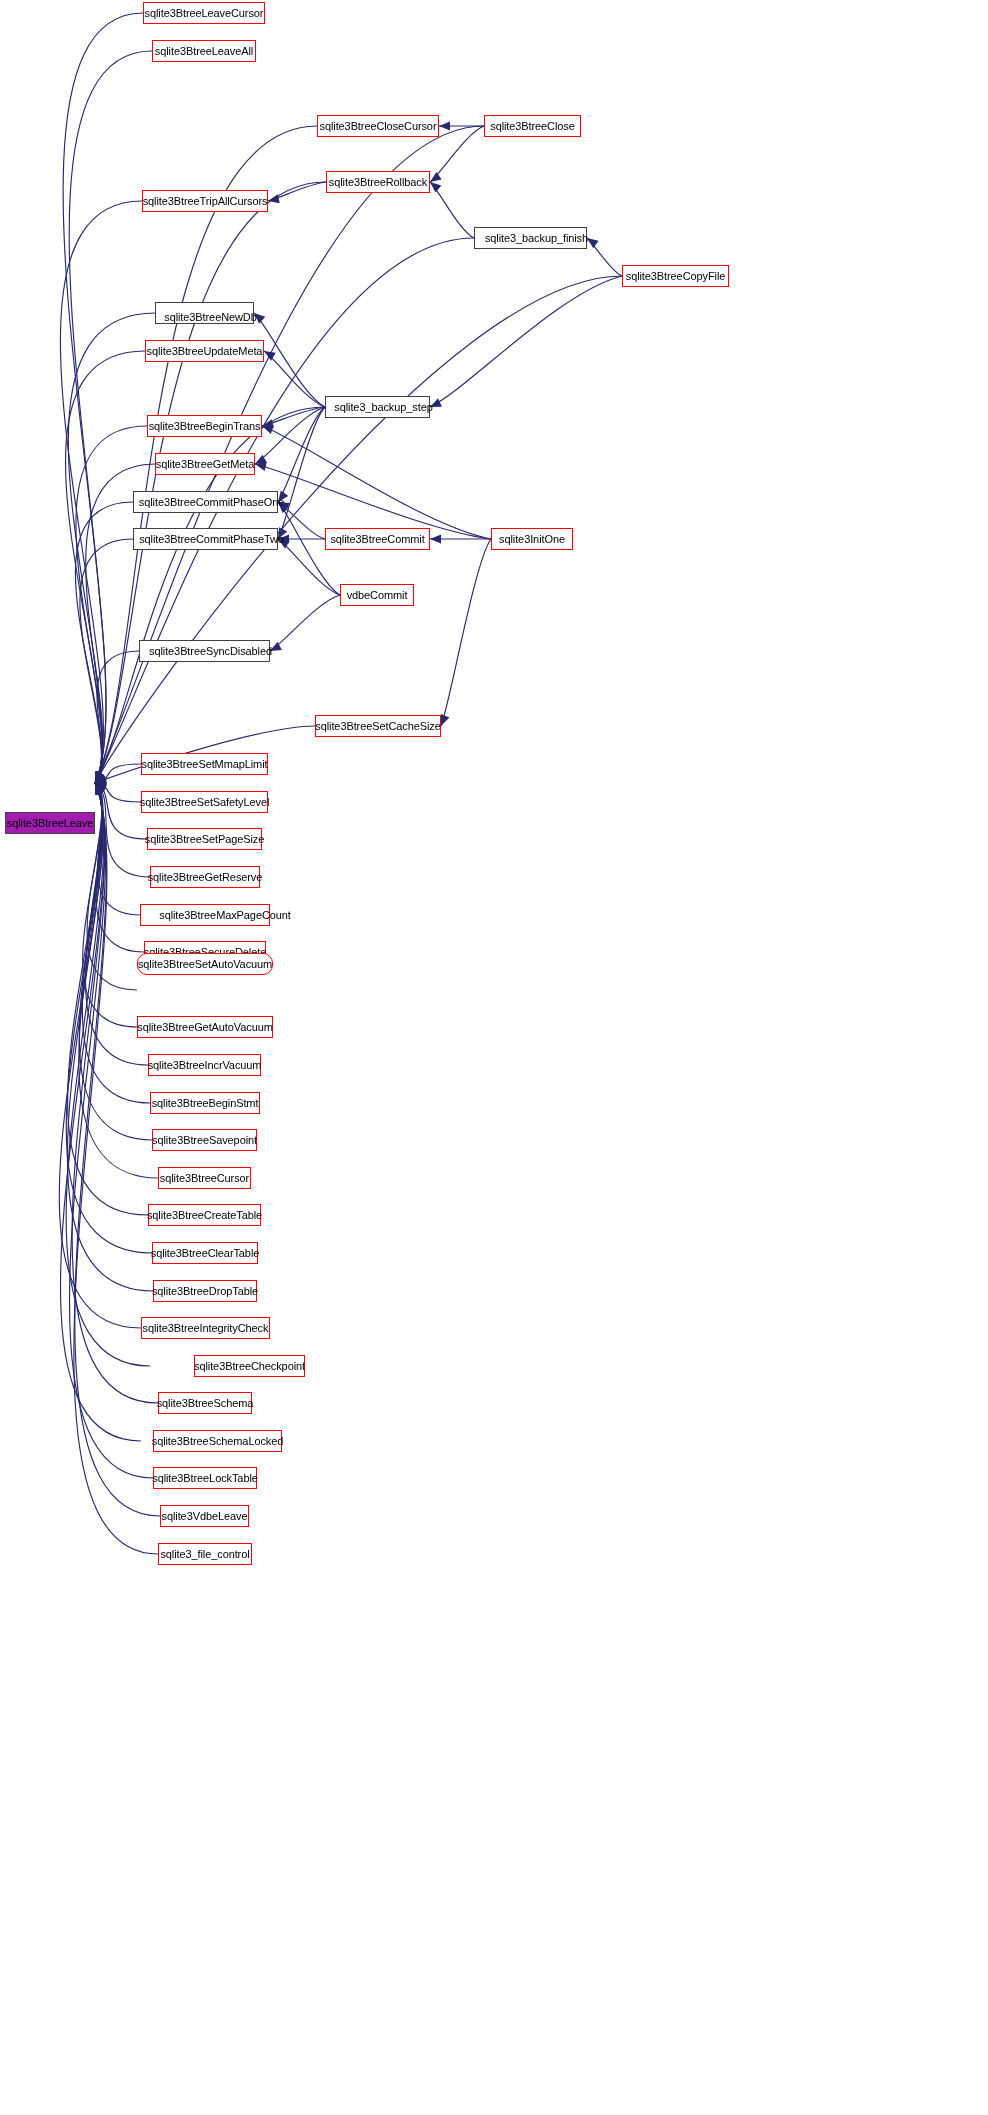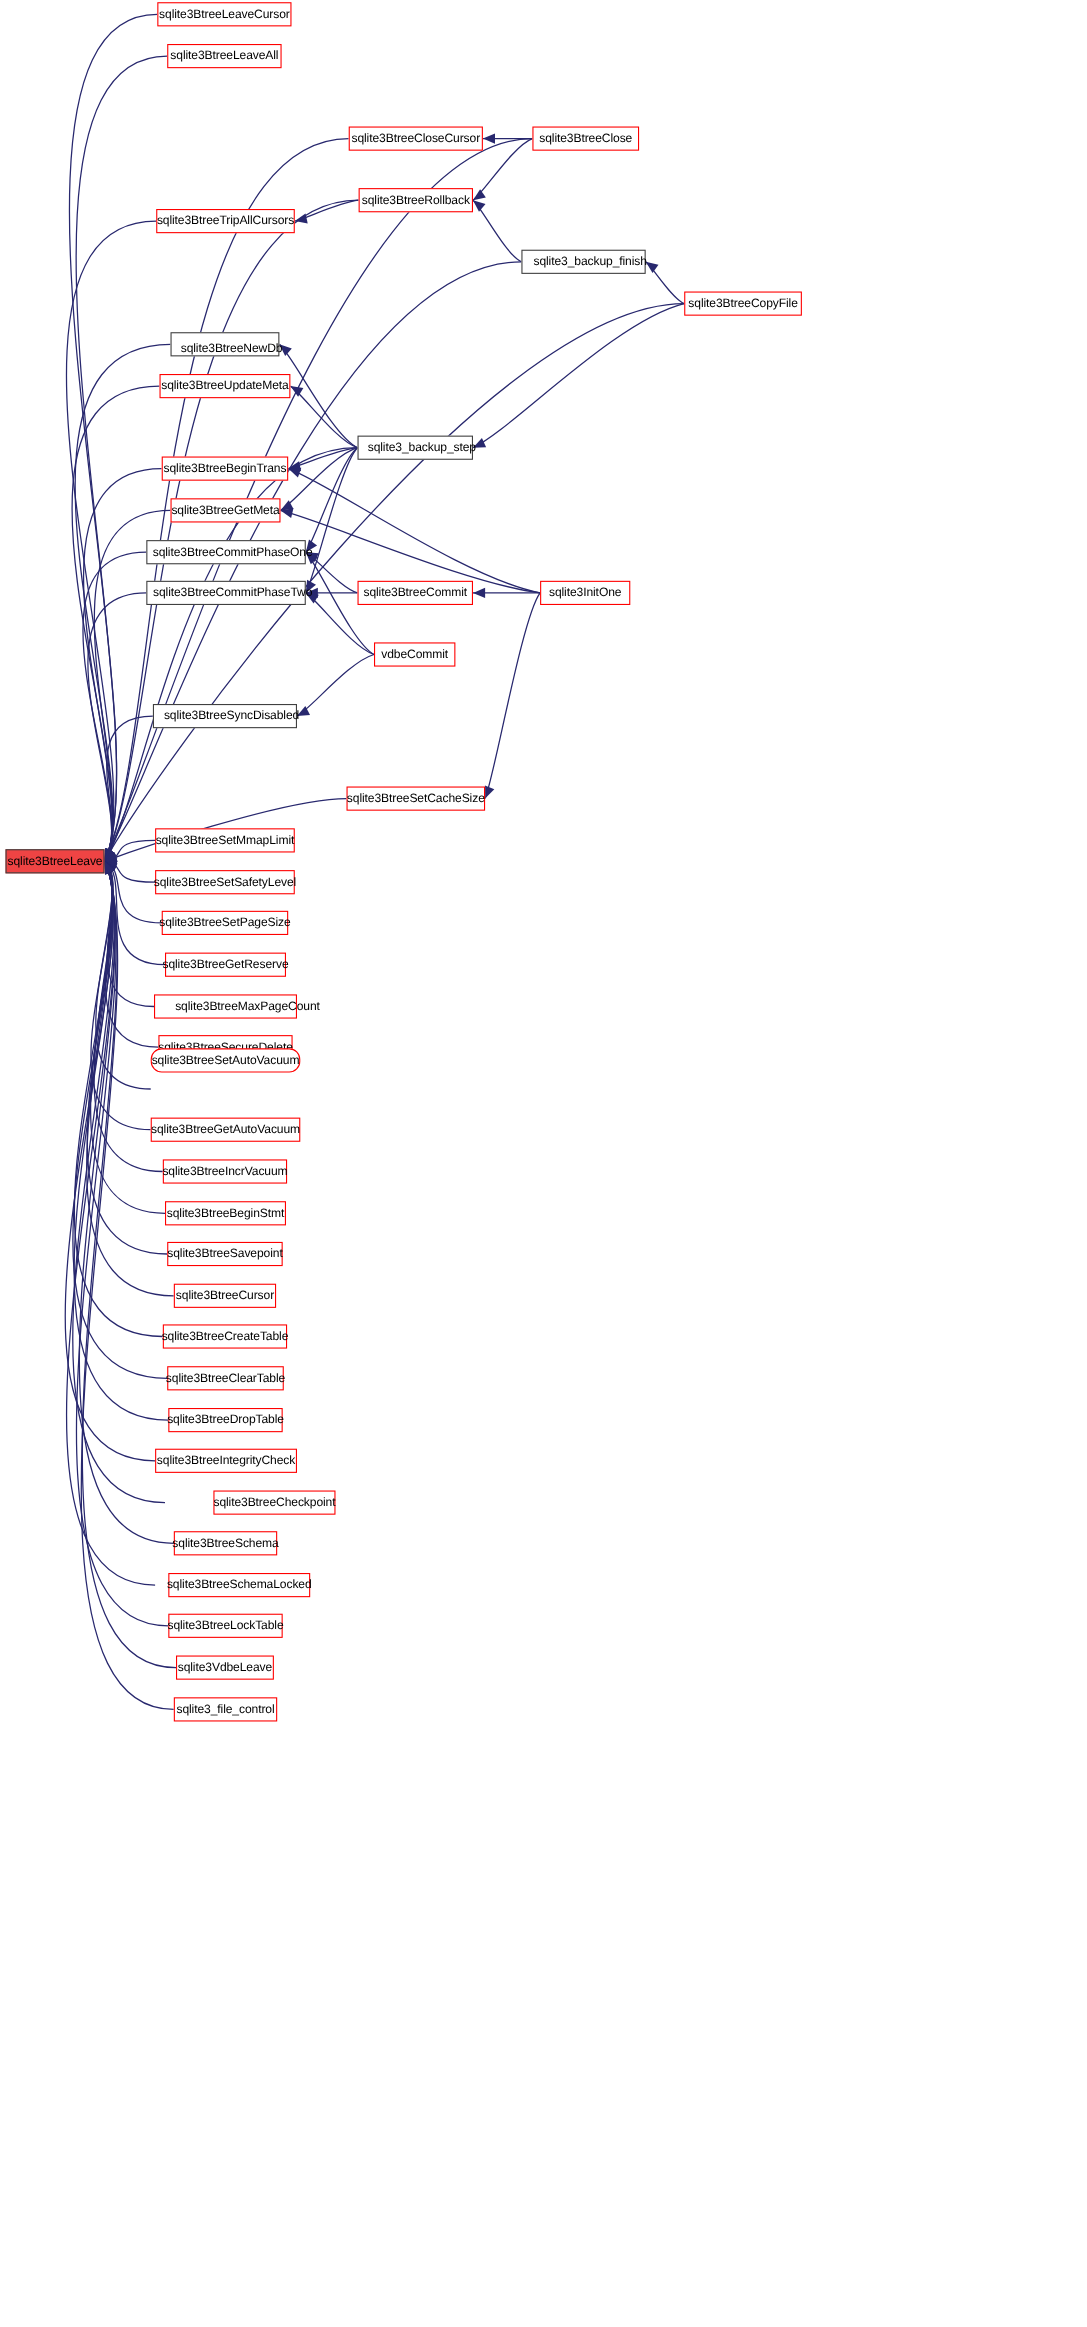--- a/index.html
+++ b/index.html
@@ -41,21 +41,22 @@
   }
   .node.red {
     border: 1px solid #ff0000;
   }
   .node.black {
     border: 1px solid #404040;
     padding-left: 12px;
   }
   .node.current {
     border: 1px solid #404040;
-    background: #ef4444;
+    background: #a21caf;
+    margin-top: 40px;
   }
   .node .label {
     pointer-events: none;
   }
 </style>
 </head>
 <body>
 
 <div id="graph">
   <svg id="edges" xmlns="http://www.w3.org/2000/svg" viewBox="0 0 988 2115">

